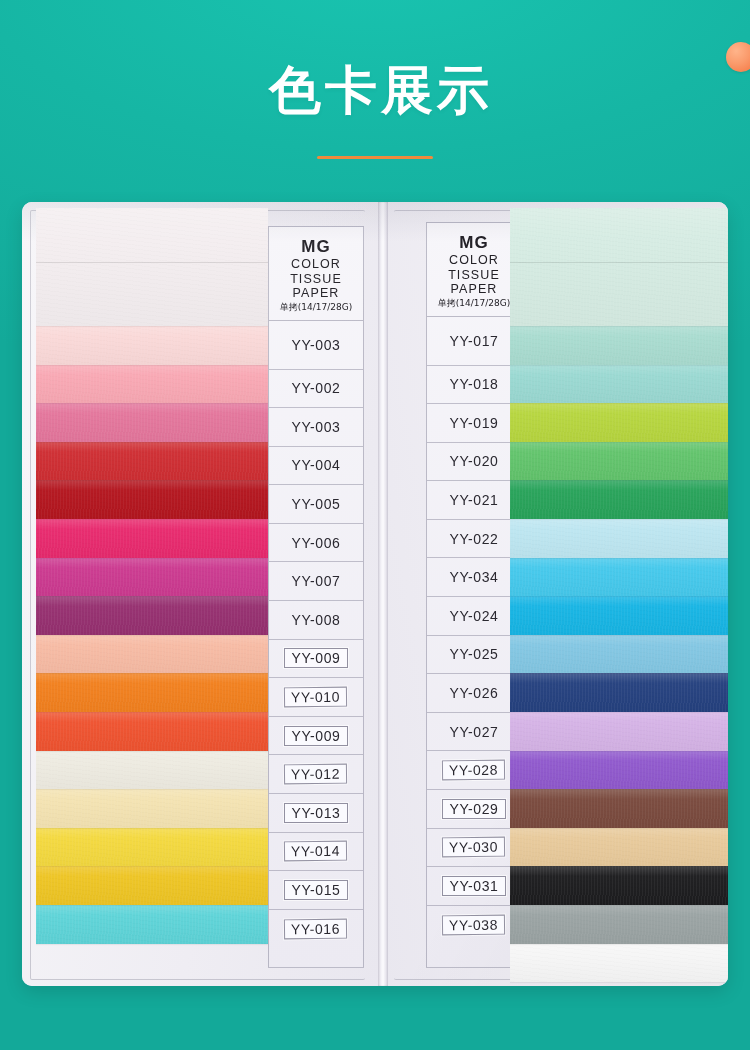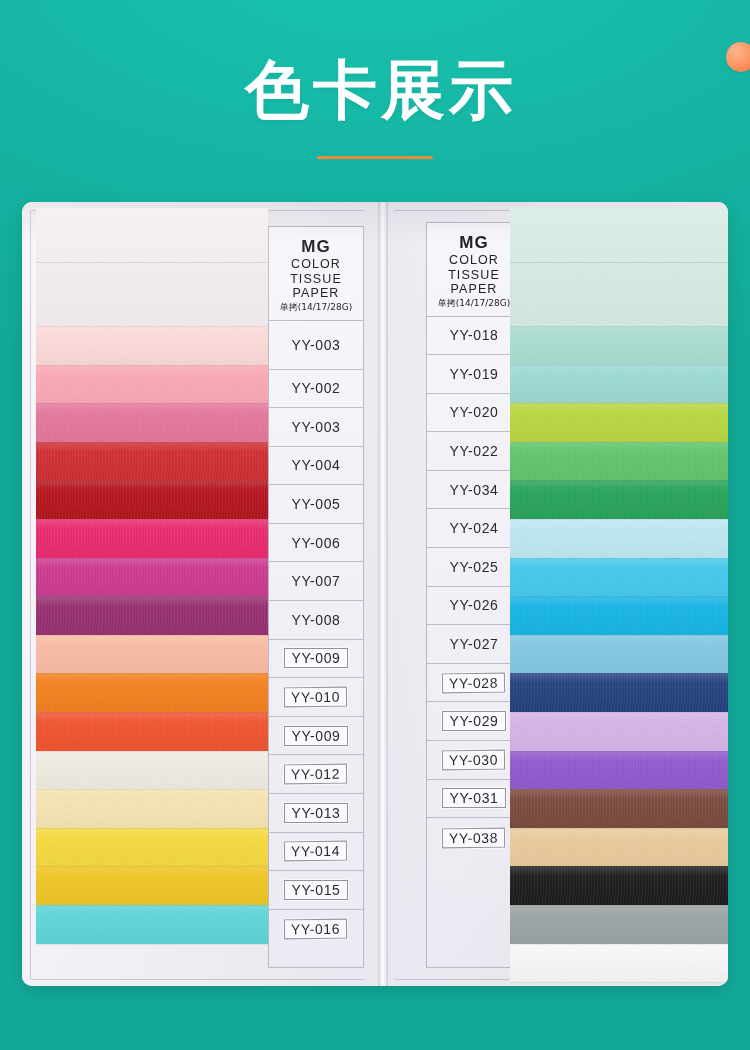--- a/index.html
+++ b/index.html
@@ -19,21 +19,21 @@
 
   
   #header{position:absolute;left:0;top:0;width:750px;height:200px;}
   #title-wrap{
     position:absolute;left:0;top:40px;width:750px;height:100px;
     display:flex;align-items:center;justify-content:center;
   }
   #title{
     position:relative;display:inline-block;
     color:#ffffff;
-    font-size:64px;line-height:96px;
+    font-size:52px;line-height:96px;
     font-weight:bold;
     letter-spacing:4px;
     font-family:"DejaVu Sans","Liberation Sans",sans-serif;
     white-space:nowrap;
     text-shadow:0 2px 4px rgba(0,0,0,0.05);
     margin-left:12px;
   }
   #title-dot{
     position:absolute;right:-6px;top:2px;
     width:30px;height:30px;border-radius:50%;
@@ -278,28 +278,34 @@
 
     <div class="label-col" id="labels-right">
       <div class="lbl-head">
         <div class="mg">MG</div>
         <div class="ln">COLOR</div>
         <div class="ln">TISSUE</div>
         <div class="ln">PAPER</div>
         <div class="cn">单拷(14/17/28G)</div>
       </div>
       <div id="rows-right">
+          <div class="lbl-row first">
+            <span class="code">YY-017</span>
+          </div>
           <div class="lbl-row">
             <span class="code">YY-018</span>
           </div>
           <div class="lbl-row">
             <span class="code">YY-019</span>
           </div>
           <div class="lbl-row">
             <span class="code">YY-020</span>
+          </div>
+          <div class="lbl-row">
+            <span class="code">YY-021</span>
           </div>
           <div class="lbl-row">
             <span class="code">YY-022</span>
           </div>
           <div class="lbl-row">
             <span class="code">YY-034</span>
           </div>
           <div class="lbl-row">
             <span class="code">YY-024</span>
           </div>

